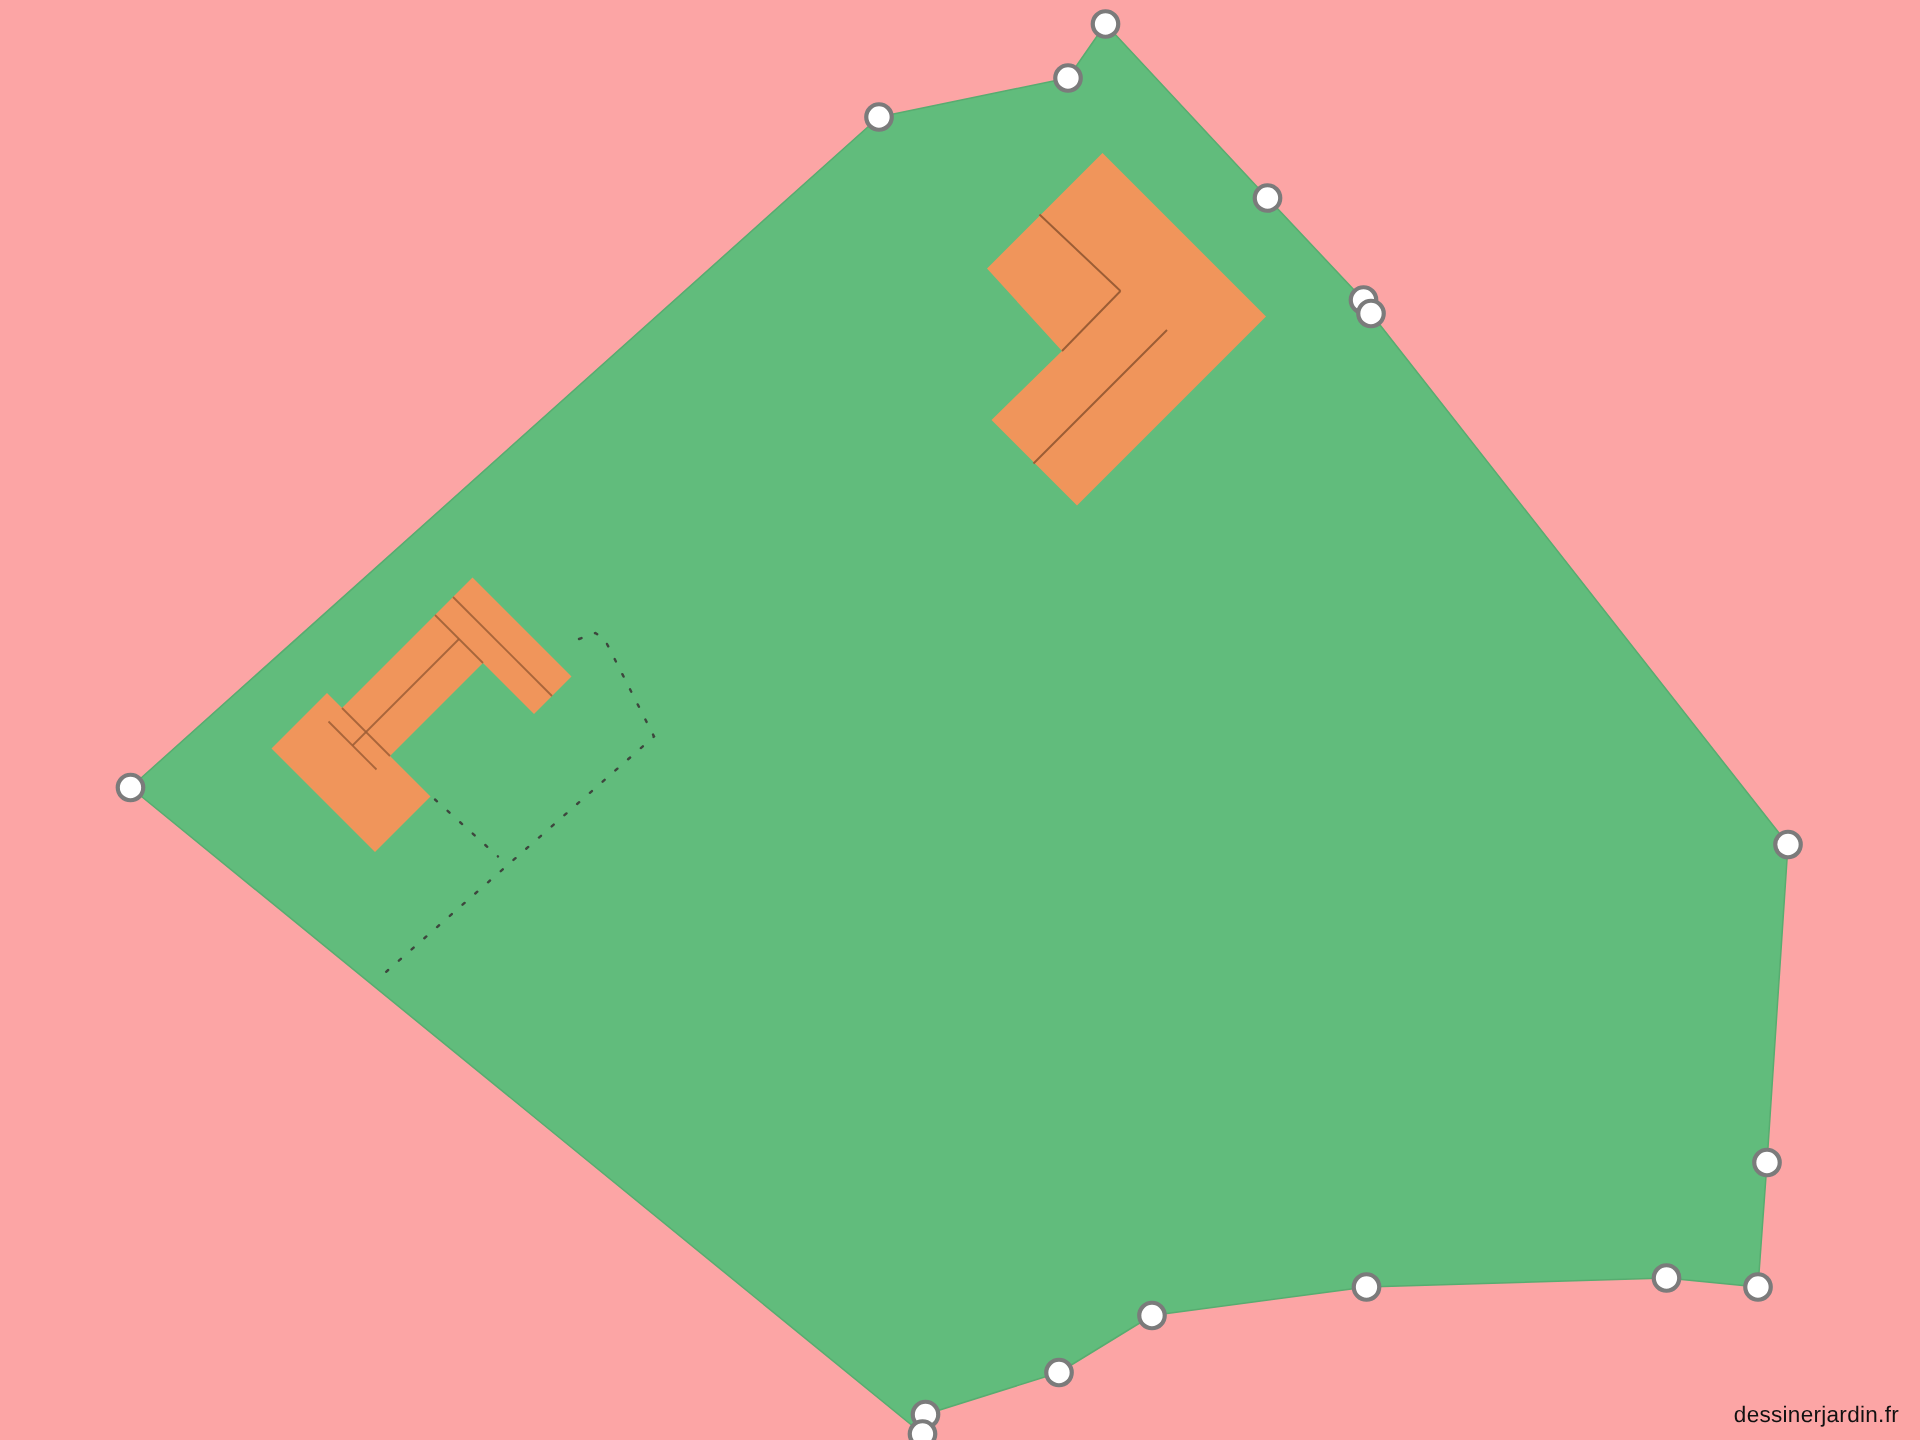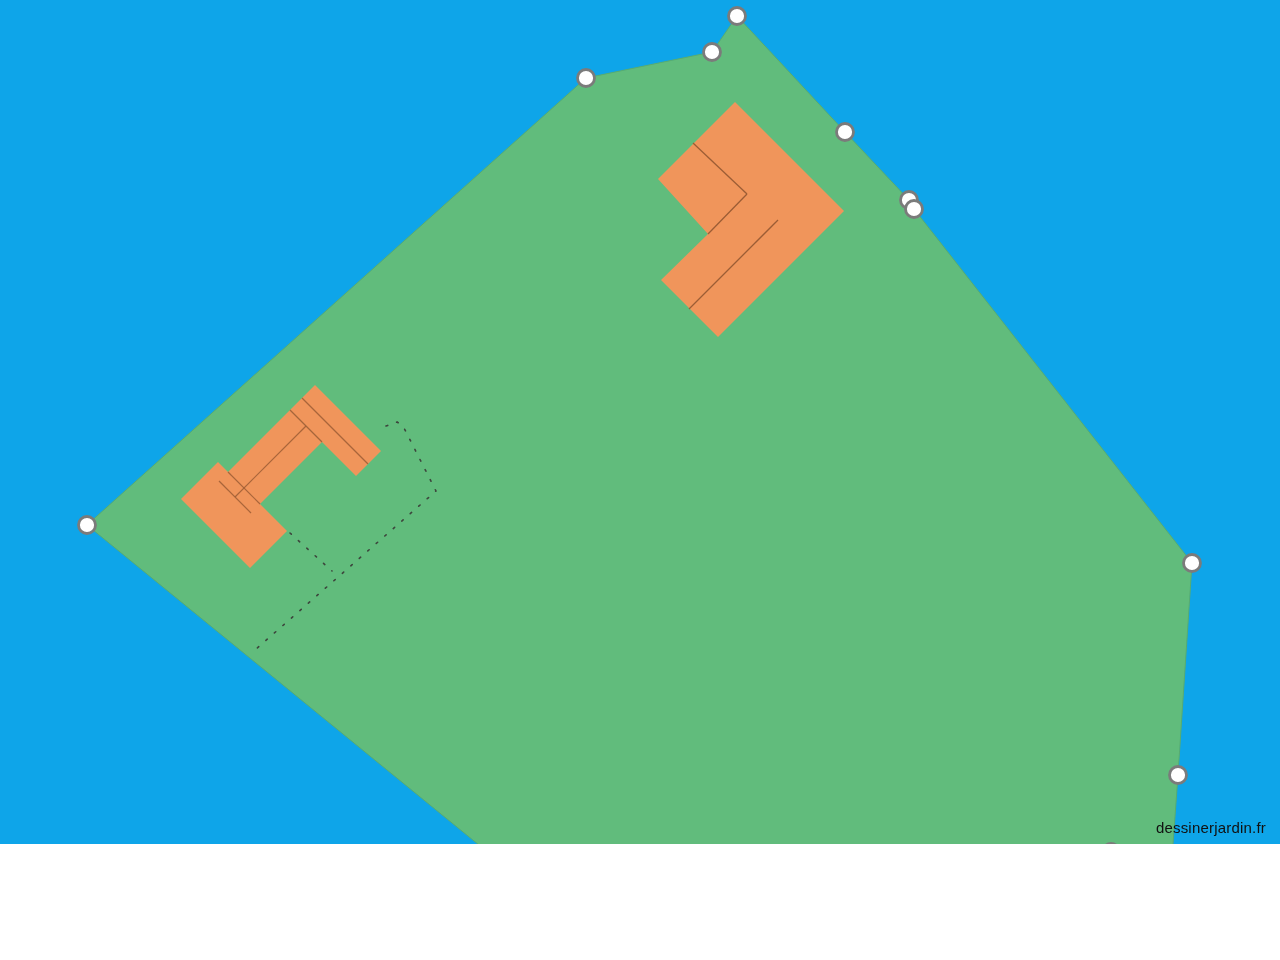--- a/index.html
+++ b/index.html
@@ -4,22 +4,22 @@
 <style>
   html, body {
     margin: 0;
     padding: 0;
     background: #ffffff;
     font-family: "Liberation Sans", sans-serif;
   }
   .canvas {
     position: relative;
     width: 1280px;
-    height: 844px;
-    background: #0ea5e9;
+    height: 960px;
+    background: #fca5a5;
     overflow: hidden;
   }
   .plan-svg {
     position: absolute;
     left: 0;
     top: 0;
     display: block;
   }
   .watermark {
     position: absolute;

